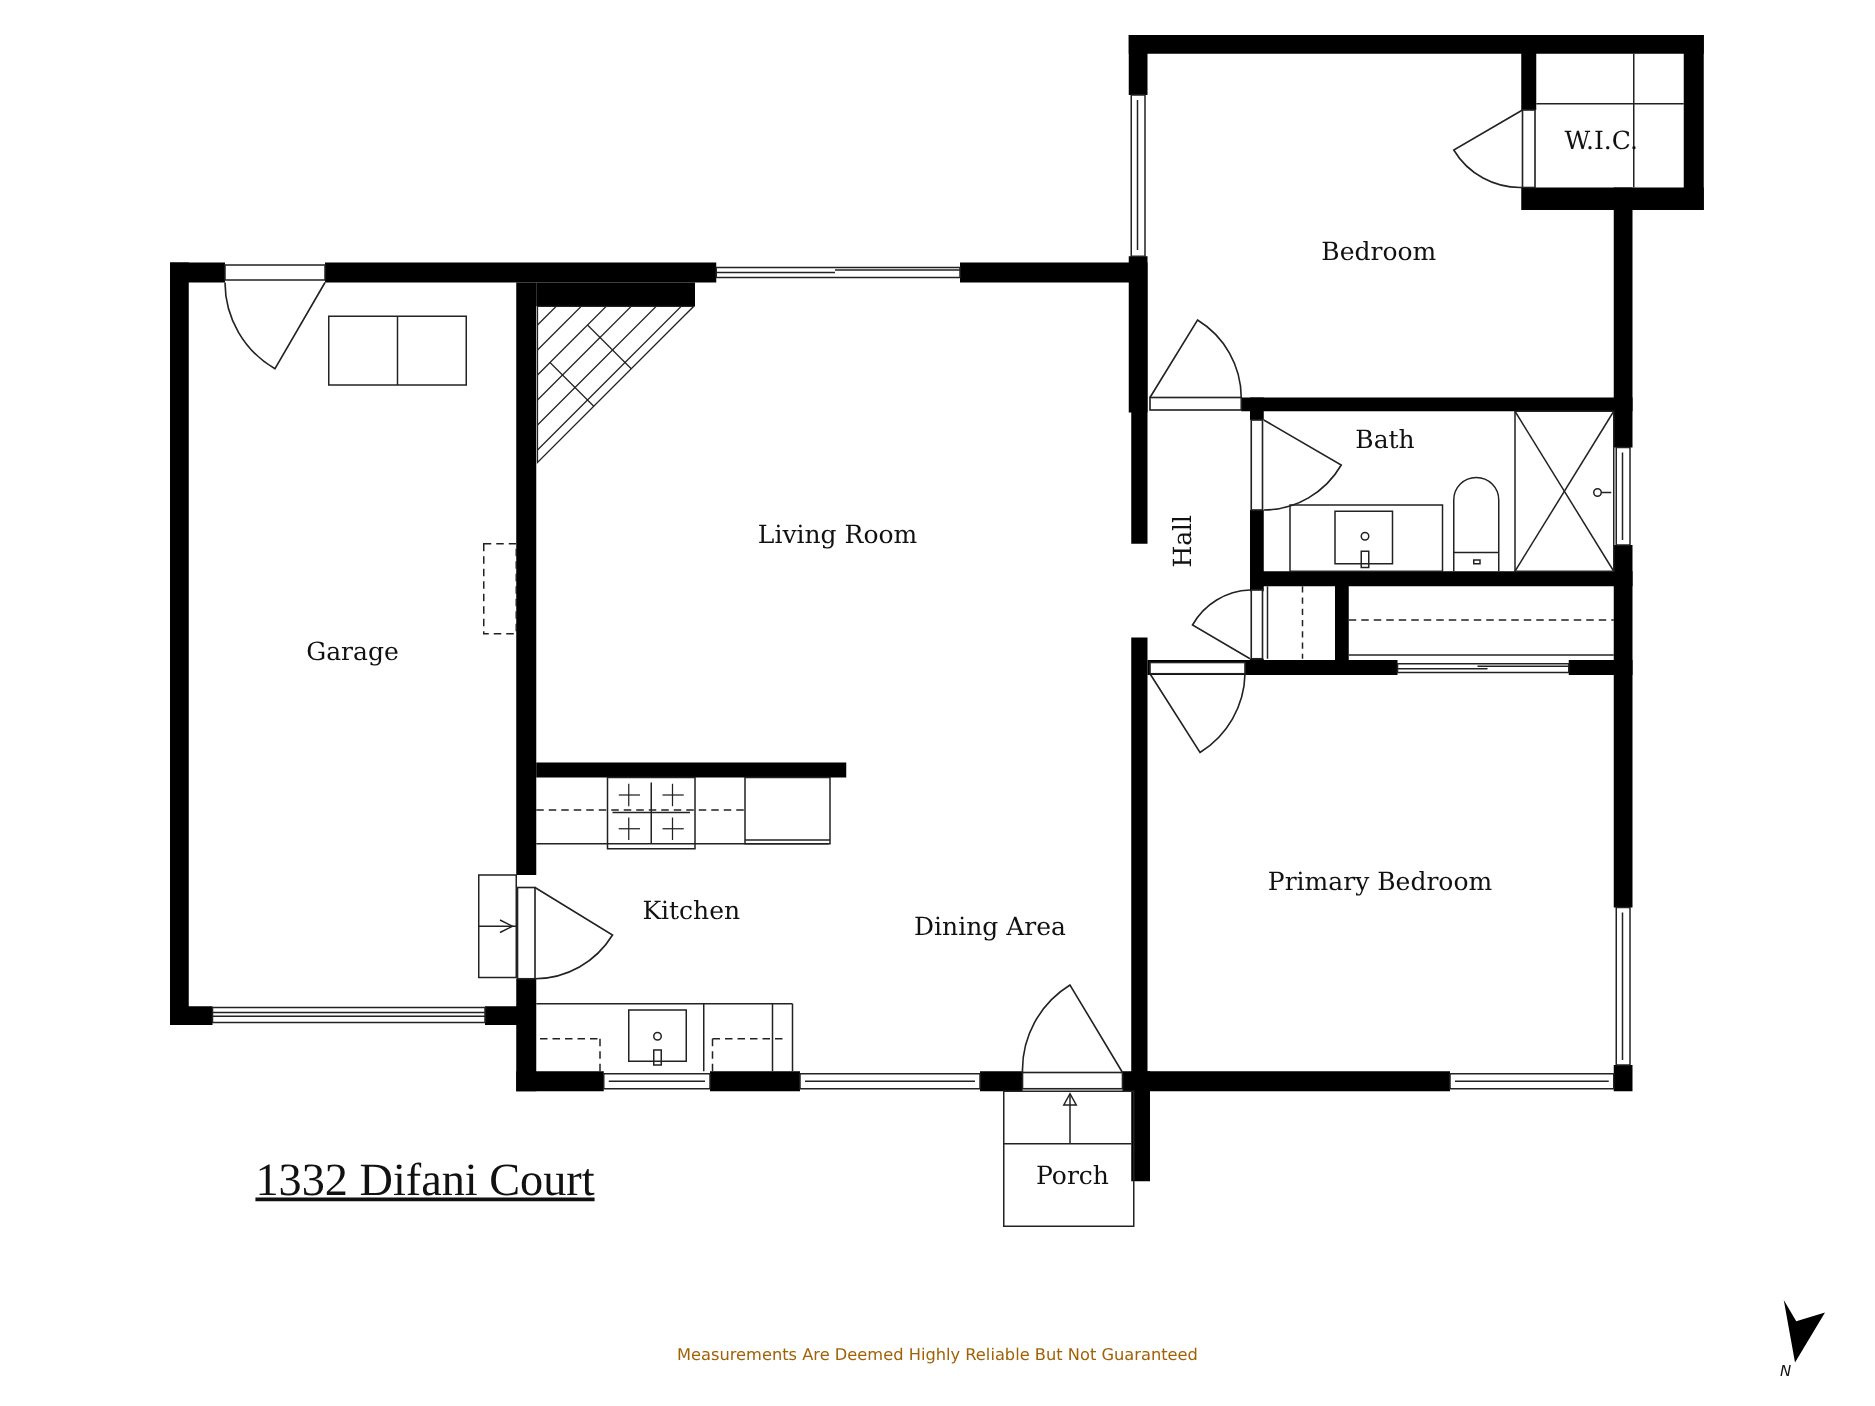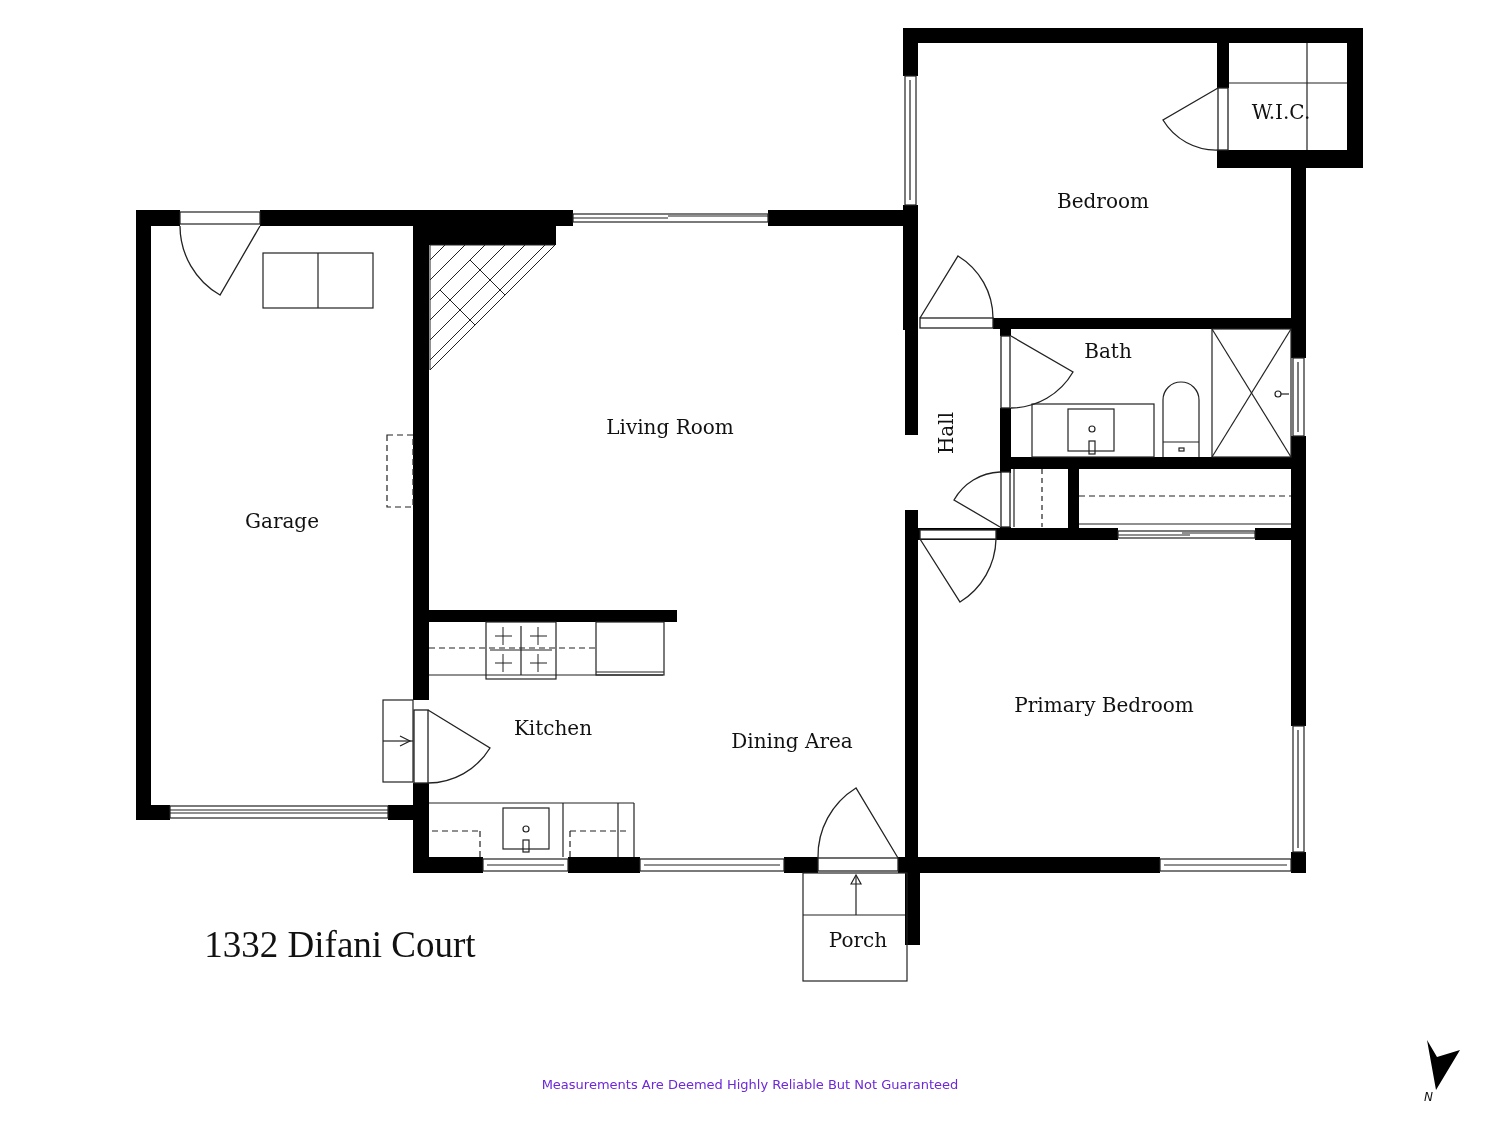--- a/index.html
+++ b/index.html
@@ -1,22 +1,22 @@
 <!DOCTYPE html>
 <html><head>
 <meta charset="utf-8">
 <style>
   html, body { margin: 0; padding: 0; background: #ffffff; }
   body { width: 1500px; height: 1125px; position: relative; overflow: hidden; }
   svg.plan { position: absolute; left: 0; top: 0; }
   .room-label { font-family: "DejaVu Serif", "Liberation Serif", serif; font-size: 20px; fill: #111; }
   .addr { position: absolute; left: 150px; top: 922px; width: 380px; text-align: center;
-          font-family: "Liberation Serif", "DejaVu Serif", serif; font-size: 37px; line-height: 46px; color: #111; }
+          font-family: "Liberation Serif", "DejaVu Serif", serif; font-size: 37px; line-height: 46px; color: #111; text-decoration: underline; }
   .disclaimer { position: absolute; left: 0; width: 1500px; top: 1077px; text-align: center;
-          font-family: "DejaVu Sans", "Liberation Sans", sans-serif; font-size: 13px; color: #6d28d9; }
+          font-family: "DejaVu Sans", "Liberation Sans", sans-serif; font-size: 13px; color: #a16207; }
   .north { position: absolute; left: 1410px; top: 1035px; width: 60px; height: 75px; }
   .north-label { position: absolute; left: 1424px; top: 1090px; font-family: "DejaVu Sans", sans-serif;
           font-style: italic; font-size: 12px; color: #111; }
 </style>
 </head>
 <body>
 
 <svg class="plan" width="1500" height="1125" viewBox="0 0 1500 1125" xmlns="http://www.w3.org/2000/svg">
   <defs>
     <clipPath id="stairClip">

